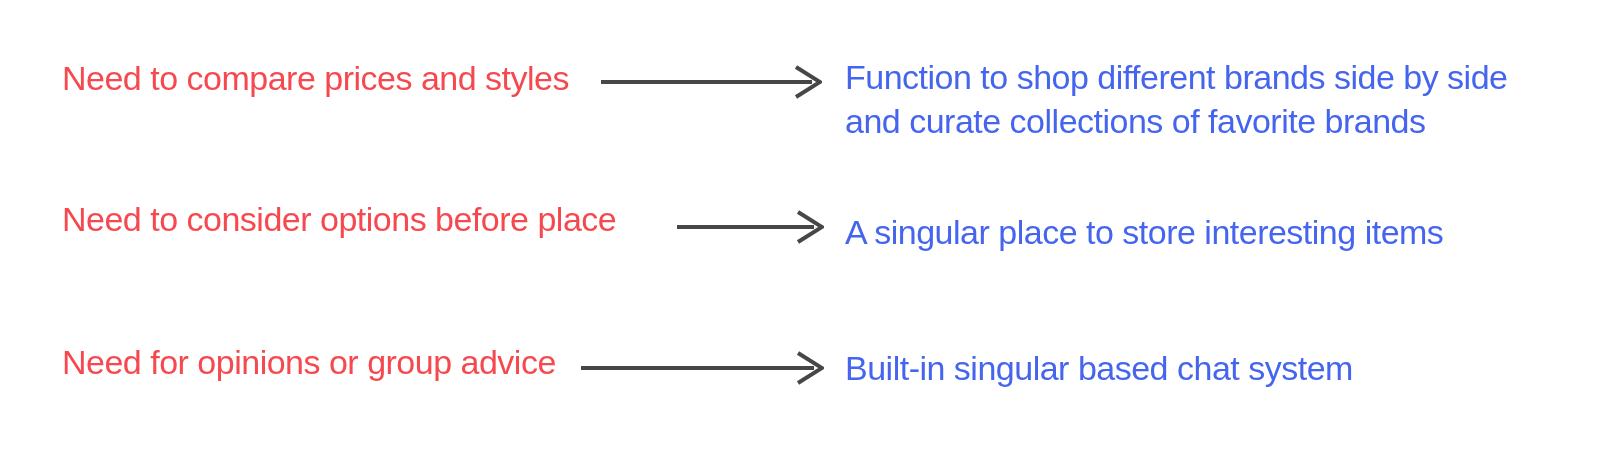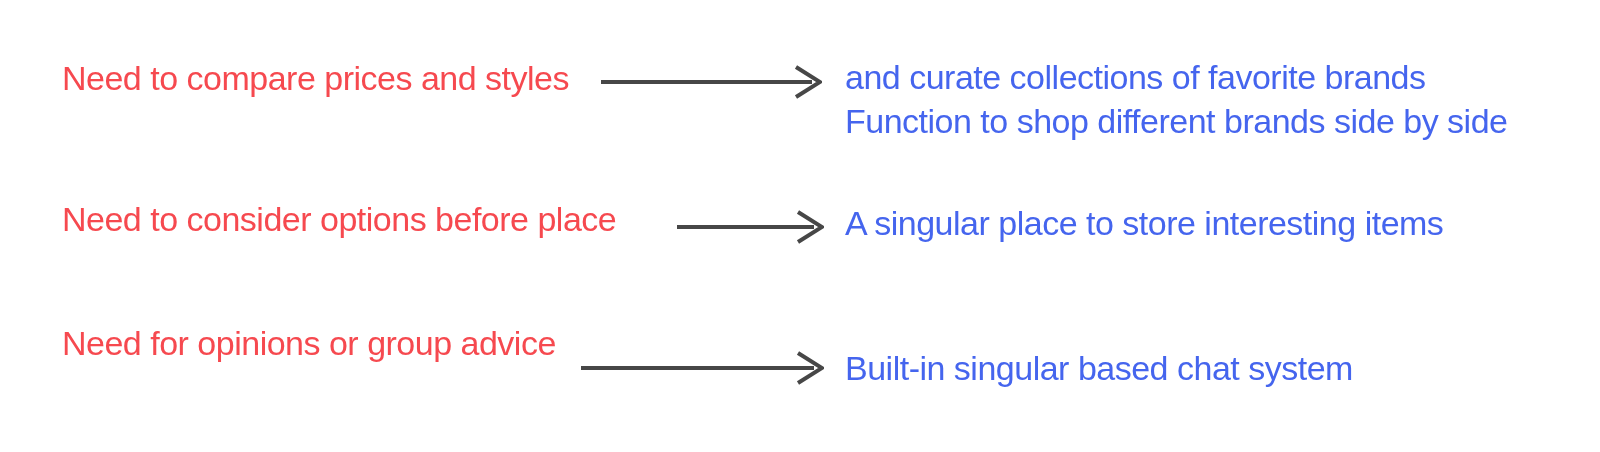--- a/index.html
+++ b/index.html
@@ -34,40 +34,40 @@
     fill: none;
     stroke-linejoin: miter;
   }
   
   .r1-need     { left: 62px;  top: 56px; }
   .r1-arrow    { left: 600px; top: 60px; }
   .r1-solution { left: 845px; top: 55px; }
   
   .r2-need     { left: 62px;  top: 197px; }
   .r2-arrow    { left: 676px; top: 205px; }
-  .r2-solution { left: 845px; top: 201px; }
+  .r2-solution { left: 845px; top: 210px; }
   
-  .r3-need     { left: 62px;  top: 321px; }
+  .r3-need     { left: 62px;  top: 340px; }
   .r3-arrow    { left: 580px; top: 346px; }
   .r3-solution { left: 845px; top: 346px; }
 </style>
 </head>
 <body>
 
 <div class="canvas">
 
   <div>
     <div class="need r1-need">Need to compare prices and styles</div>
     <svg class="arrow r1-arrow" width="222" height="44" viewBox="0 0 222 44">
       <line x1="1" y1="22" x2="212" y2="22"></line>
       <polyline points="196,7 220,22 196,37"></polyline>
     </svg>
     <div class="solution r1-solution">
+      <div>Function to shop different brands side by side</div>
       <div>and curate collections of favorite brands</div>
-      <div>Function to shop different brands side by side</div>
     </div>
   </div>
 
   <div>
     <div class="need r2-need">Need to consider options before place</div>
     <svg class="arrow r2-arrow" width="148" height="44" viewBox="0 0 148 44">
       <line x1="1" y1="22" x2="138" y2="22"></line>
       <polyline points="122,7 146,22 122,37"></polyline>
     </svg>
     <div class="solution r2-solution">

